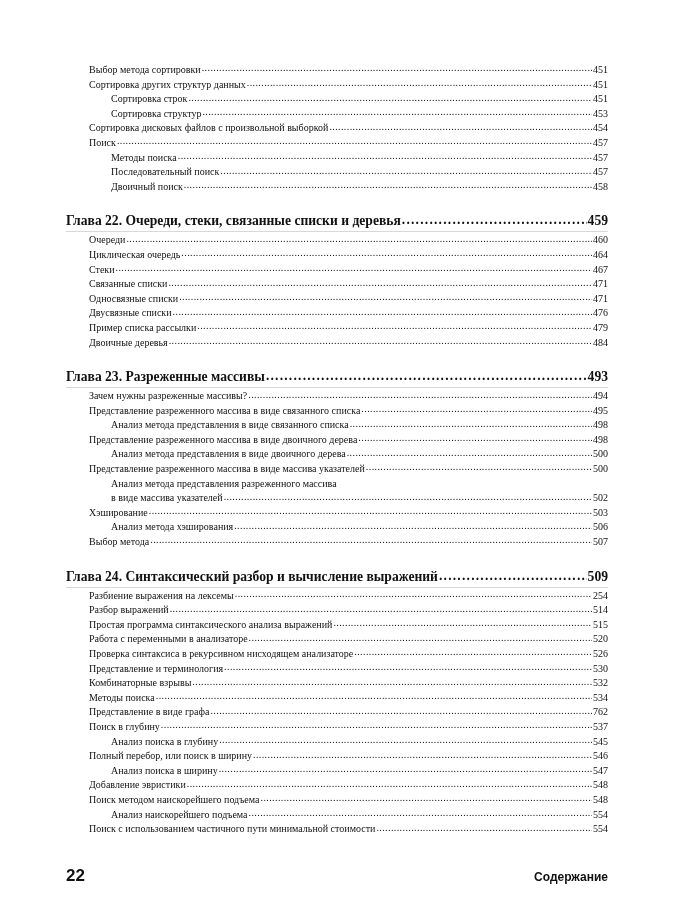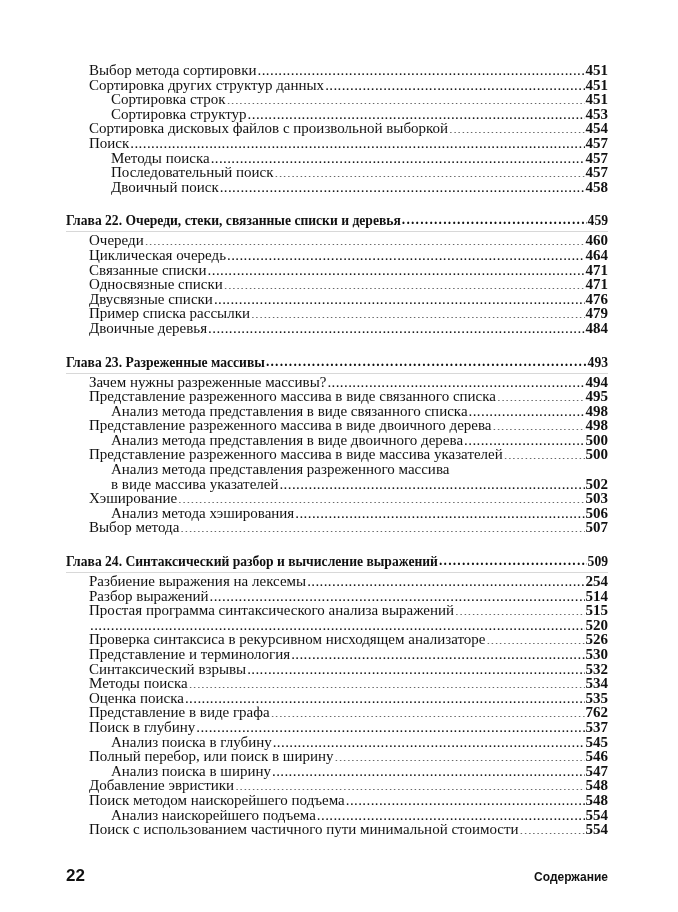--- a/index.html
+++ b/index.html
@@ -1,30 +1,30 @@
 <!DOCTYPE html>
 <html><head>
 <meta charset="utf-8">
 <style>
   html, body { margin: 0; padding: 0; background: #ffffff; }
   body { width: 678px; height: 912px; position: relative; overflow: hidden;
          font-family: "Liberation Serif", "DejaVu Serif", serif; color: #111; }
   .toc { position: absolute; left: 66px; top: 63px; width: 542px; }
-  .row { display: flex; align-items: baseline; font-size: 15px; line-height: 14.6px; height: 14.6px; white-space: nowrap; }
+  .row { display: flex; align-items: baseline; font-size: 10px; line-height: 14.6px; height: 14.6px; white-space: nowrap; }
   .row.l1 { padding-left: 23px; }
   .row.l2 { padding-left: 45px; }
   .row.chapter { font-size: 13.6px; font-weight: bold; height: 19px; line-height: 19px; margin-top: 17px; }
   .row.chapter + .sep { height: 0; border-top: 1px solid #d8d8d8; margin: 1px 0 1px 0; }
   .row.cont { padding-left: 45px; }
   .title { flex: 0 0 auto; }
   .dots { flex: 1 1 auto; overflow: hidden; margin: 0 1px; position: relative; height: 10px; align-self: baseline; }
   .dots::before { content: "......................................................................................................................................................................................................................................................"; position: absolute; left: 0; bottom: -3px; letter-spacing: 0.4px; }
   .row.chapter .dots { height: 12px; }
   .row.chapter .dots::before { bottom: -4px; letter-spacing: 1.2px; }
-  .page { flex: 0 0 auto; text-align: left; font-weight: bold; }
+  .page { flex: 0 0 auto; text-align: left; }
   .footer { position: absolute; top: 866px; left: 66px; width: 542px; height: 22px; }
   .folio { position: absolute; left: 0; top: 0; font-family: "Liberation Sans", "DejaVu Sans", sans-serif; font-weight: bold; font-size: 17px; }
   .running { position: absolute; right: 0; top: 4px; font-family: "Liberation Sans", "DejaVu Sans", sans-serif; font-weight: bold; font-size: 12px; }
 </style>
 </head>
 <body>
 
 <div class="toc" id="toc">
     <div class="row l1">
       <span class="title">Выбор метода сортировки</span>
@@ -81,20 +81,25 @@
       <span class="title">Очереди</span>
       <span class="dots"></span>
       <span class="page">460</span>
     </div>
     <div class="row l1">
       <span class="title">Циклическая очередь</span>
       <span class="dots"></span>
       <span class="page">464</span>
     </div>
     <div class="row l1">
+      <span class="title">Стеки</span>
+      <span class="dots"></span>
+      <span class="page">467</span>
+    </div>
+    <div class="row l1">
       <span class="title">Связанные списки</span>
       <span class="dots"></span>
       <span class="page">471</span>
     </div>
     <div class="row l1">
       <span class="title">Односвязные списки</span>
       <span class="dots"></span>
       <span class="page">471</span>
     </div>
     <div class="row l1">
@@ -186,48 +191,44 @@
       <span class="title">Разбор выражений</span>
       <span class="dots"></span>
       <span class="page">514</span>
     </div>
     <div class="row l1">
       <span class="title">Простая программа синтаксического  анализа выражений</span>
       <span class="dots"></span>
       <span class="page">515</span>
     </div>
     <div class="row l1">
+      <span class="title">Работа с переменными в анализаторе</span>
       <span class="dots"></span>
       <span class="page">520</span>
     </div>
     <div class="row l1">
       <span class="title">Проверка синтаксиса в рекурсивном  нисходящем анализаторе</span>
       <span class="dots"></span>
       <span class="page">526</span>
     </div>
     <div class="sep"></div>
     <div class="row l1">
       <span class="title">Представление и терминология</span>
       <span class="dots"></span>
       <span class="page">530</span>
     </div>
     <div class="row l1">
-      <span class="title">Синтаксический взрывы</span>
+      <span class="title">Комбинаторные взрывы</span>
       <span class="dots"></span>
       <span class="page">532</span>
     </div>
     <div class="row l1">
       <span class="title">Методы поиска</span>
       <span class="dots"></span>
       <span class="page">534</span>
-    </div>
-    <div class="row l1">
-      <span class="title">Оценка поиска</span>
-      <span class="dots"></span>
-      <span class="page">535</span>
     </div>
     <div class="row l1">
       <span class="title">Представление в виде графа</span>
       <span class="dots"></span>
       <span class="page">762</span>
     </div>
     <div class="row l1">
       <span class="title">Поиск в глубину</span>
       <span class="dots"></span>
       <span class="page">537</span>

